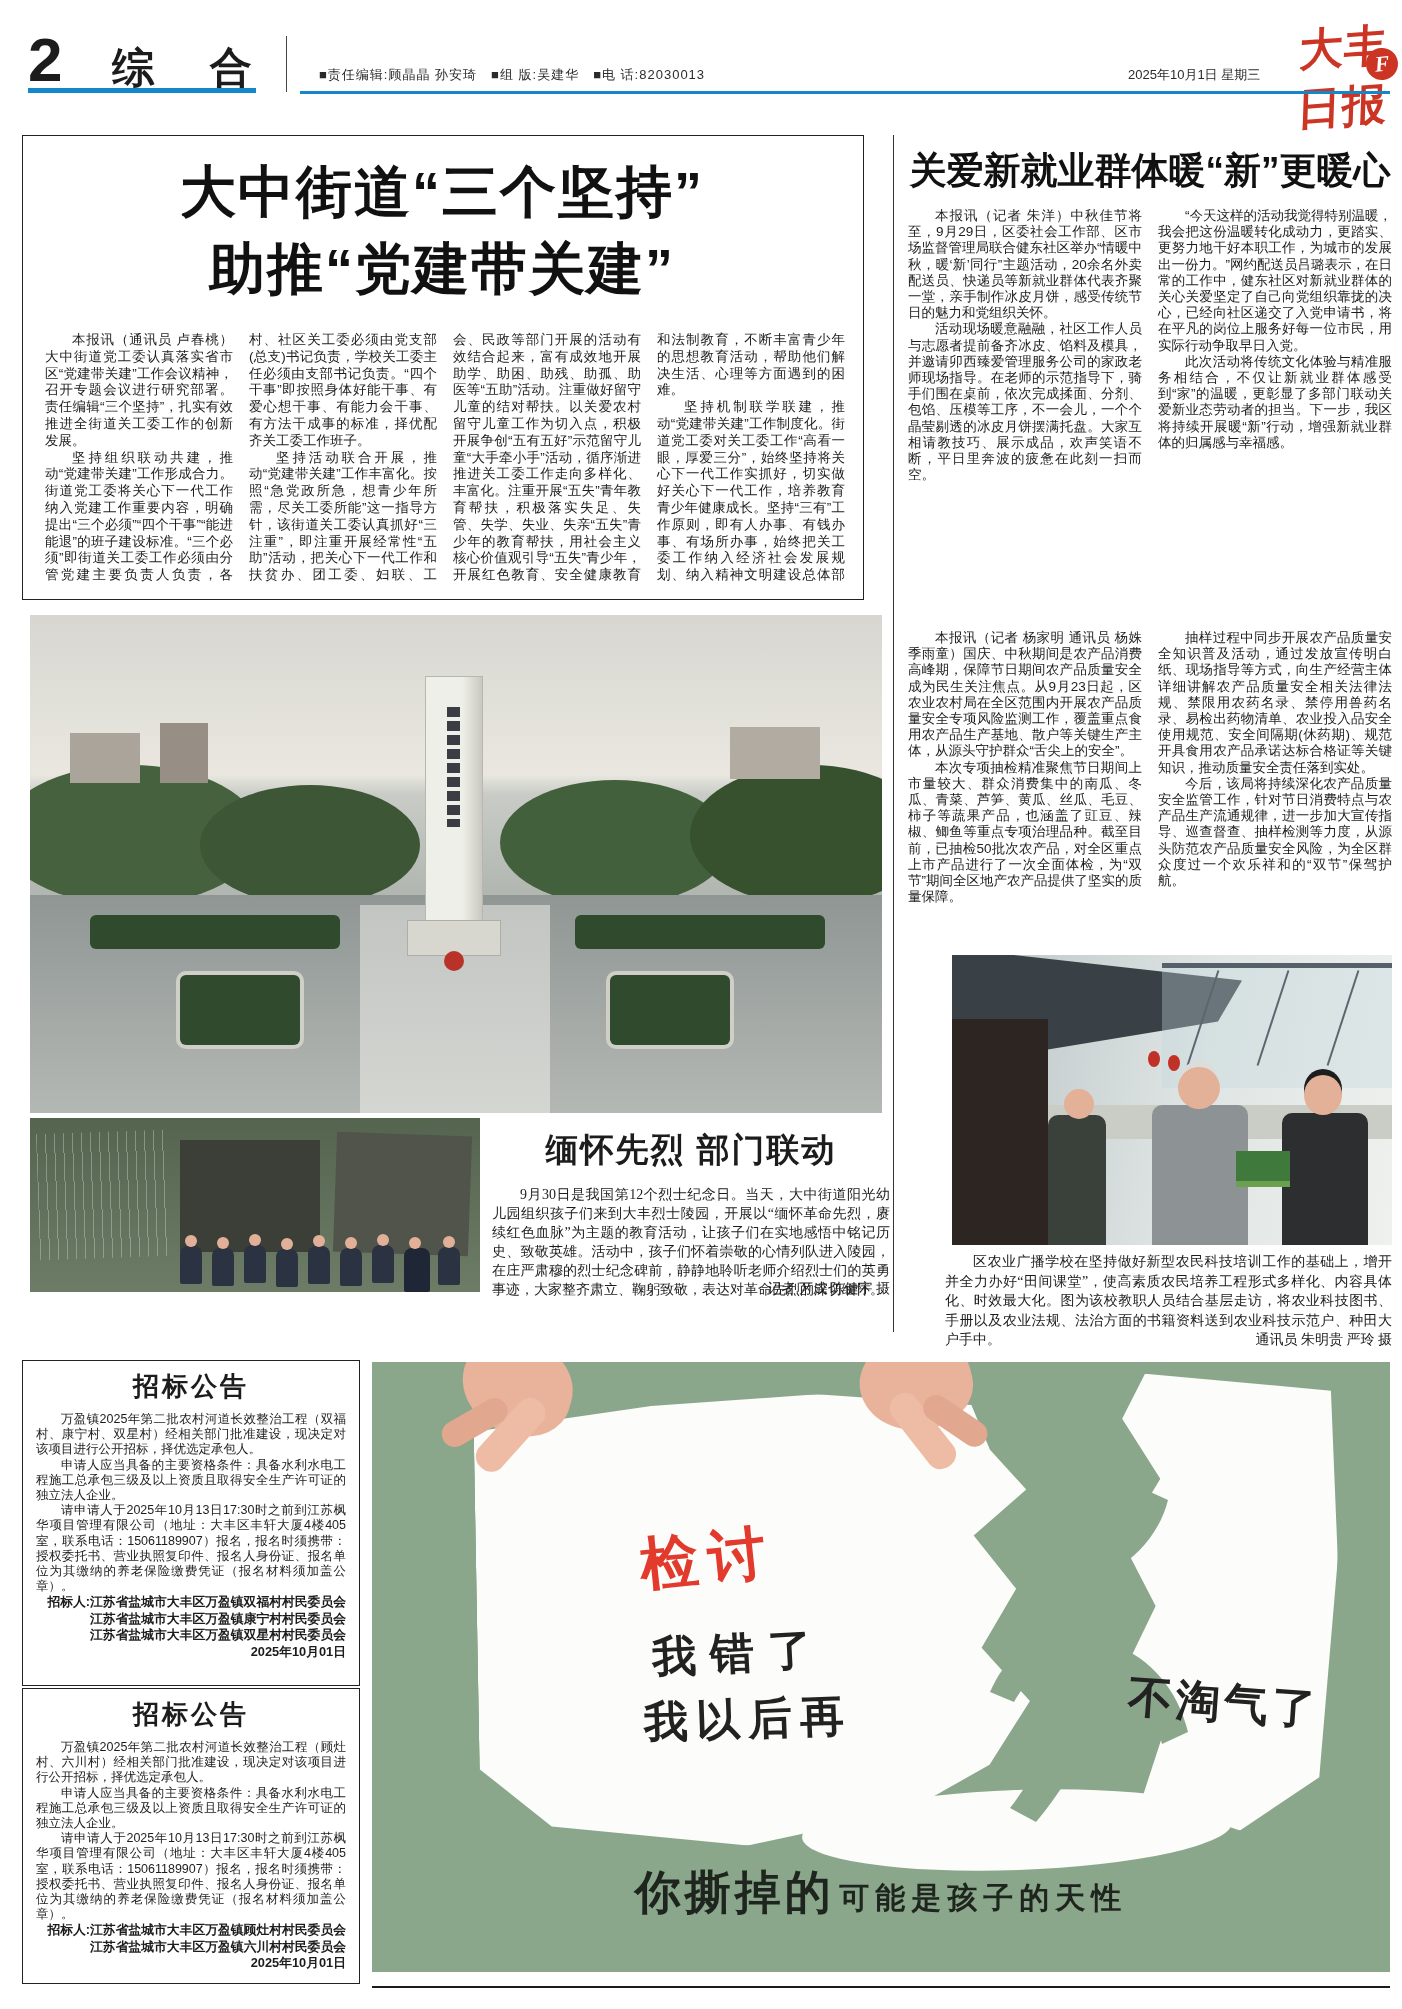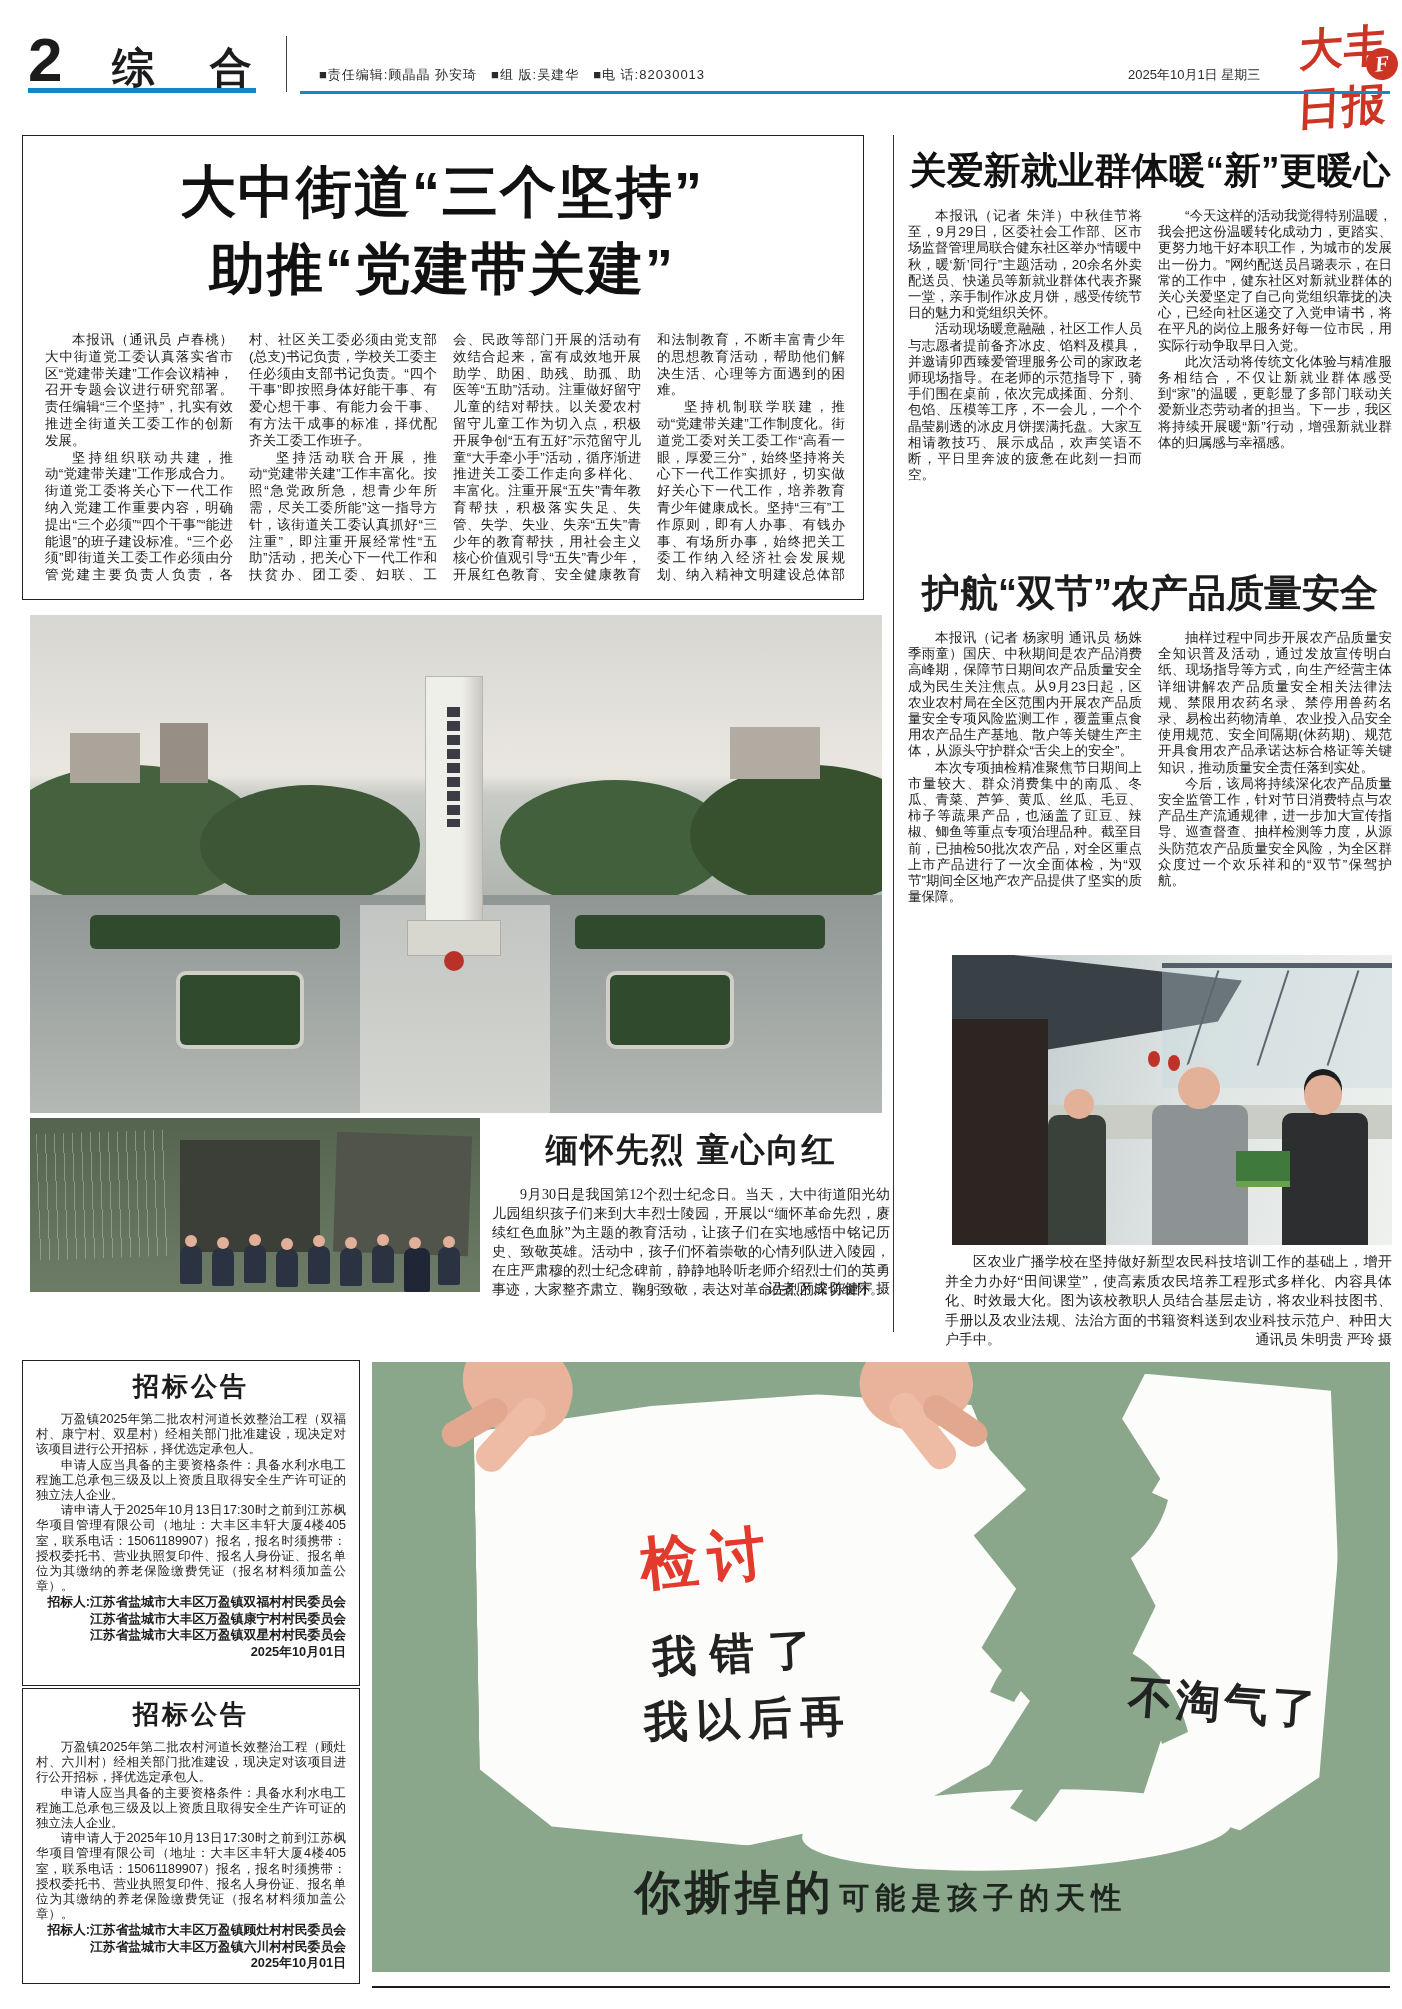--- a/index.html
+++ b/index.html
@@ -113,21 +113,20 @@
   <div class="abs vrule-main"></div>
 
   <div class="abs news-h">关爱新就业群体暖“新”更暖心</div>
   <div class="abs news-body bodytext">
       <p>本报讯（记者 朱洋）中秋佳节将至，9月29日，区委社会工作部、区市场监督管理局联合健东社区举办“情暖中秋，暖‘新’同行”主题活动，20余名外卖配送员、快递员等新就业群体代表齐聚一堂，亲手制作冰皮月饼，感受传统节日的魅力和党组织关怀。</p>
       <p>活动现场暖意融融，社区工作人员与志愿者提前备齐冰皮、馅料及模具，并邀请卯西臻爱管理服务公司的家政老师现场指导。在老师的示范指导下，骑手们围在桌前，依次完成揉面、分剂、包馅、压模等工序，不一会儿，一个个晶莹剔透的冰皮月饼摆满托盘。大家互相请教技巧、展示成品，欢声笑语不断，平日里奔波的疲惫在此刻一扫而空。</p>
       <p>“今天这样的活动我觉得特别温暖，我会把这份温暖转化成动力，更踏实、更努力地干好本职工作，为城市的发展出一份力。”网约配送员吕璐表示，在日常的工作中，健东社区对新就业群体的关心关爱坚定了自己向党组织靠拢的决心，已经向社区递交了入党申请书，将在平凡的岗位上服务好每一位市民，用实际行动争取早日入党。</p>
       <p>此次活动将传统文化体验与精准服务相结合，不仅让新就业群体感受到“家”的温暖，更彰显了多部门联动关爱新业态劳动者的担当。下一步，我区将持续开展暖“新”行动，增强新就业群体的归属感与幸福感。</p>
     </div>
 
-  <div class="abs agri-h2">护航“双节”农产品质量安全</div>
   <div class="abs agri-body bodytext">
       <p>本报讯（记者 杨家明 通讯员 杨姝 季雨童）国庆、中秋期间是农产品消费高峰期，保障节日期间农产品质量安全成为民生关注焦点。从9月23日起，区农业农村局在全区范围内开展农产品质量安全专项风险监测工作，覆盖重点食用农产品生产基地、散户等关键生产主体，从源头守护群众“舌尖上的安全”。</p>
       <p>本次专项抽检精准聚焦节日期间上市量较大、群众消费集中的南瓜、冬瓜、青菜、芦笋、黄瓜、丝瓜、毛豆、柿子等蔬果产品，也涵盖了豇豆、辣椒、鲫鱼等重点专项治理品种。截至目前，已抽检50批次农产品，对全区重点上市产品进行了一次全面体检，为“双节”期间全区地产农产品提供了坚实的质量保障。</p>
       <p>抽样过程中同步开展农产品质量安全知识普及活动，通过发放宣传明白纸、现场指导等方式，向生产经营主体详细讲解农产品质量安全相关法律法规、禁限用农药名录、禁停用兽药名录、易检出药物清单、农业投入品安全使用规范、安全间隔期(休药期)、规范开具食用农产品承诺达标合格证等关键知识，推动质量安全责任落到实处。</p>
       <p>今后，该局将持续深化农产品质量安全监管工作，针对节日消费特点与农产品生产流通规律，进一步加大宣传指导、巡查督查、抽样检测等力度，从源头防范农产品质量安全风险，为全区群众度过一个欢乐祥和的“双节”保驾护航。</p>
     </div>
 
   <div class="abs photo big-photo">
     <div class="blob" style="left:-30px;top:150px;width:260px;height:140px;background:#46613d;"></div>
     <div class="blob" style="left:170px;top:170px;width:220px;height:120px;background:#3c5636;"></div>
@@ -157,21 +156,21 @@
     <div class="kid" style="left:214px;top:127px;"></div>
     <div class="kid" style="left:246px;top:131px;"></div>
     <div class="kid" style="left:278px;top:128px;"></div>
     <div class="kid" style="left:310px;top:130px;"></div>
     <div class="kid" style="left:342px;top:127px;"></div>
     <div class="kid" style="left:374px;top:130px;width:26px;height:44px;background:#1f2636;"></div>
     <div class="kid" style="left:408px;top:129px;"></div>
   </div>
 
   <div class="abs mem-cap">
-    <h3>缅怀先烈  童心向红</h3>
+    <h3>缅怀先烈  部门联动</h3>
     <p class="cap-text serif">9月30日是我国第12个烈士纪念日。当天，大中街道阳光幼儿园组织孩子们来到大丰烈士陵园，开展以“缅怀革命先烈，赓续红色血脉”为主题的教育活动，让孩子们在实地感悟中铭记历史、致敬英雄。活动中，孩子们怀着崇敬的心情列队进入陵园，在庄严肃穆的烈士纪念碑前，静静地聆听老师介绍烈士们的英勇事迹，大家整齐肃立、鞠躬致敬，表达对革命先烈的深切缅怀。</p>
     <div class="byline serif">记者 万成 陈健宇 摄</div>
   </div>
 
   <div class="abs photo farm-photo">
     <div class="roof"></div>
     <div class="wall"></div>
     <div class="canopy"></div>
     <div class="strut" style="left:250px;top:13px;height:100px;transform:rotate(18deg);"></div>
     <div class="strut" style="left:320px;top:13px;height:100px;transform:rotate(18deg);"></div>

